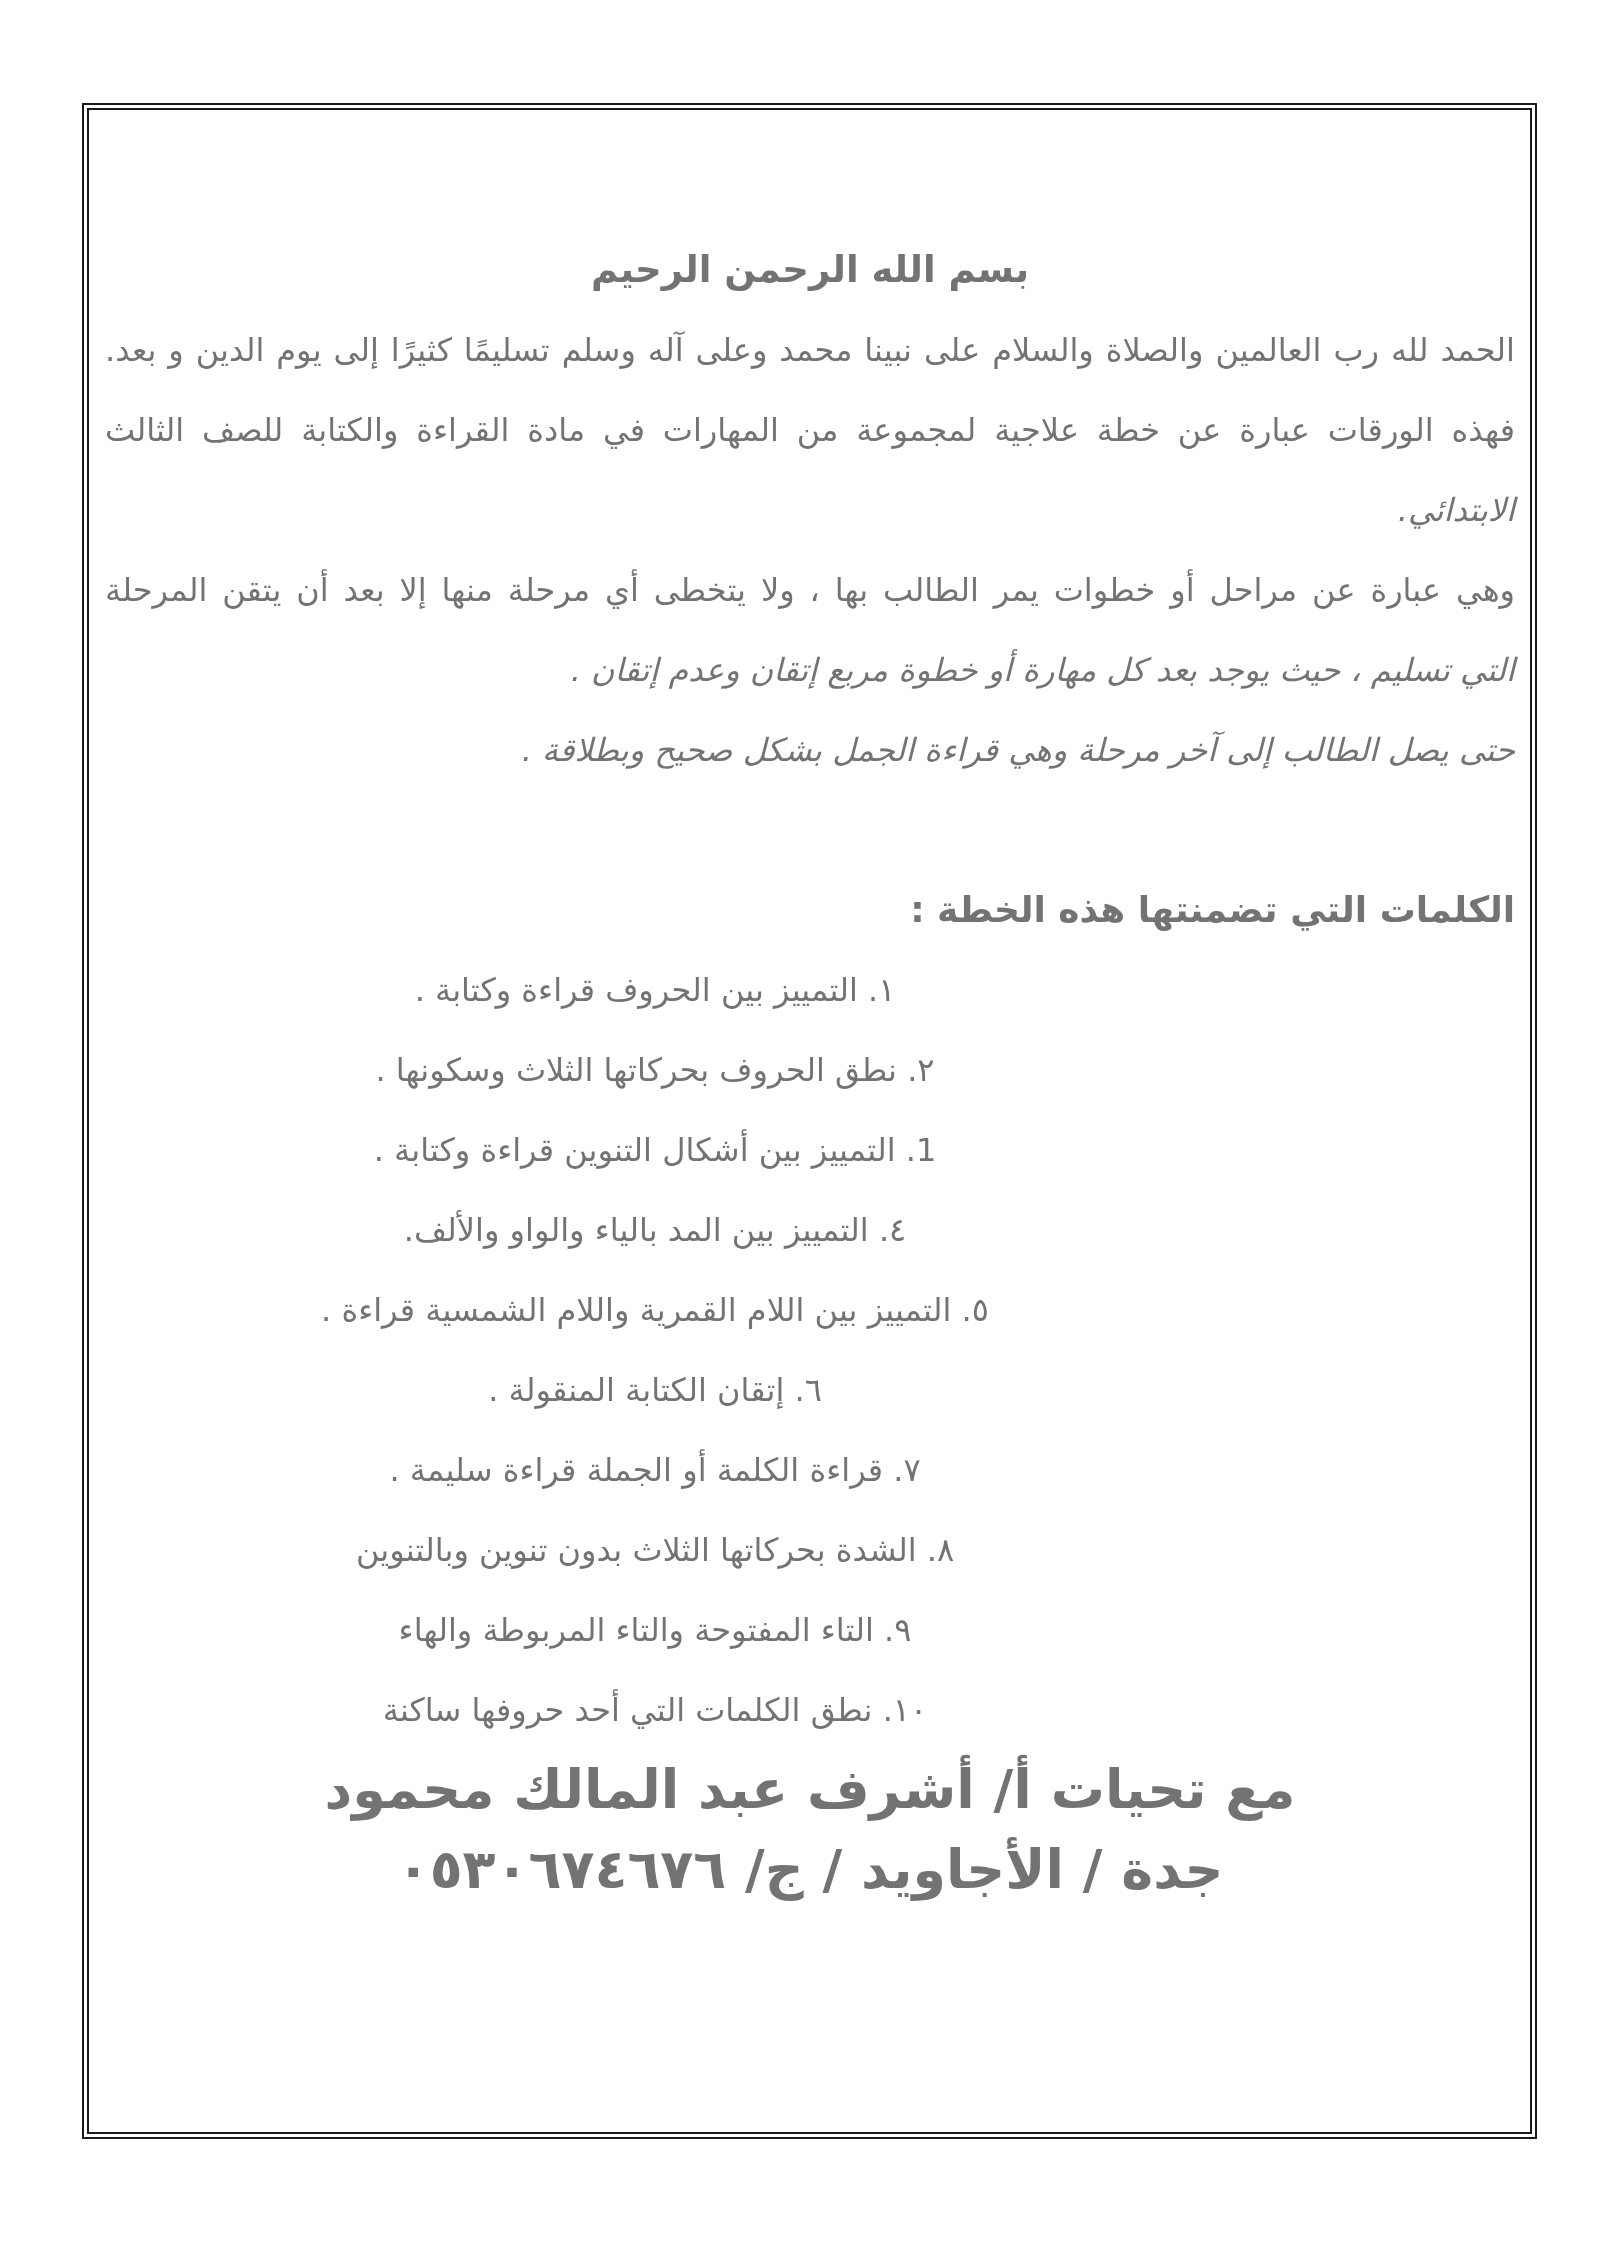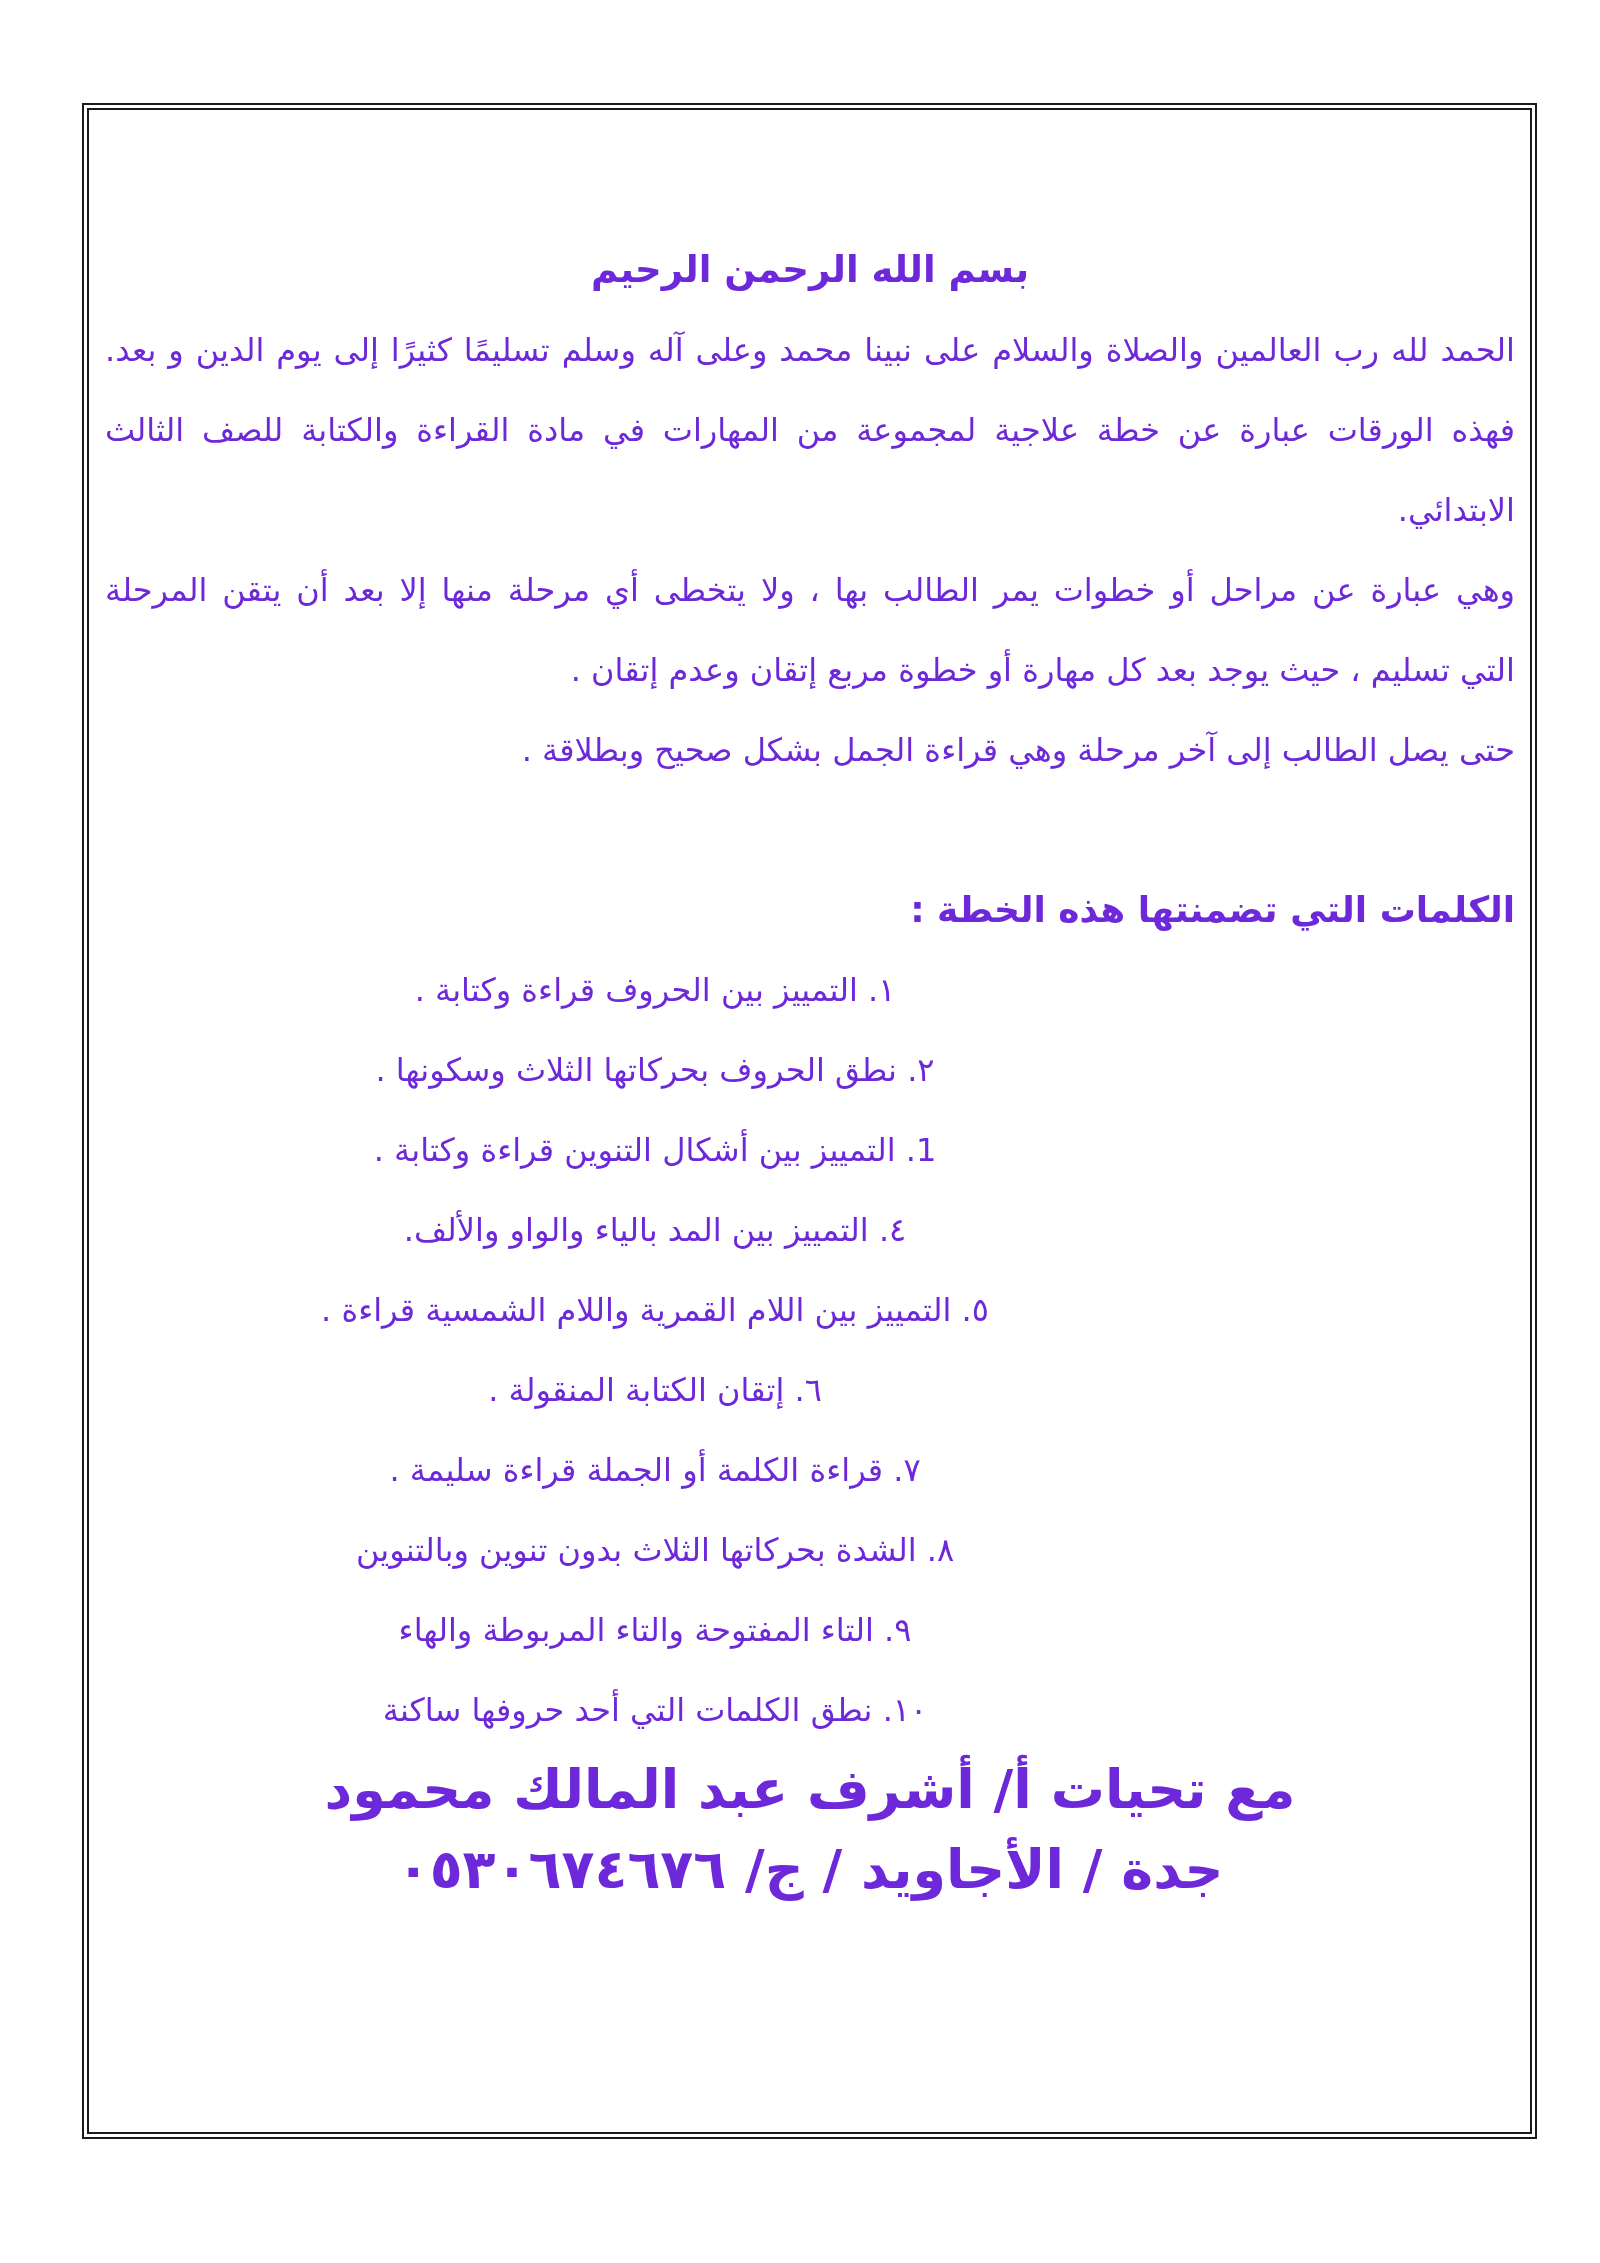--- a/index.html
+++ b/index.html
@@ -5,21 +5,21 @@
   html, body {
     margin: 0;
     padding: 0;
     background: #ffffff;
   }
   .page {
     position: relative;
     width: 1600px;
     height: 2263px;
     background: #ffffff;
-    color: #6d28d9;
+    color: #737373;
     font-family: "DejaVu Sans", sans-serif;
     overflow: hidden;
   }
   
   .frame {
     position: absolute;
     left: 82px;
     top: 103px;
     width: 1455px;
     height: 2036px;
@@ -44,21 +44,21 @@
   .line {
     height: 80px;
     line-height: 80px;
     font-size: 32px;
     white-space: normal;
   }
   .j {                      
     text-align: justify;
     text-align-last: justify;
   }
-  .r { text-align: right; } 
+  .r { text-align: right; font-style: italic; } 
   .c { text-align: center; }
   .title {
     font-weight: bold;
     font-size: 37px;
     text-align: center;
   }
   .heading {
     font-weight: bold;
     font-size: 36px;
     text-align: right;

